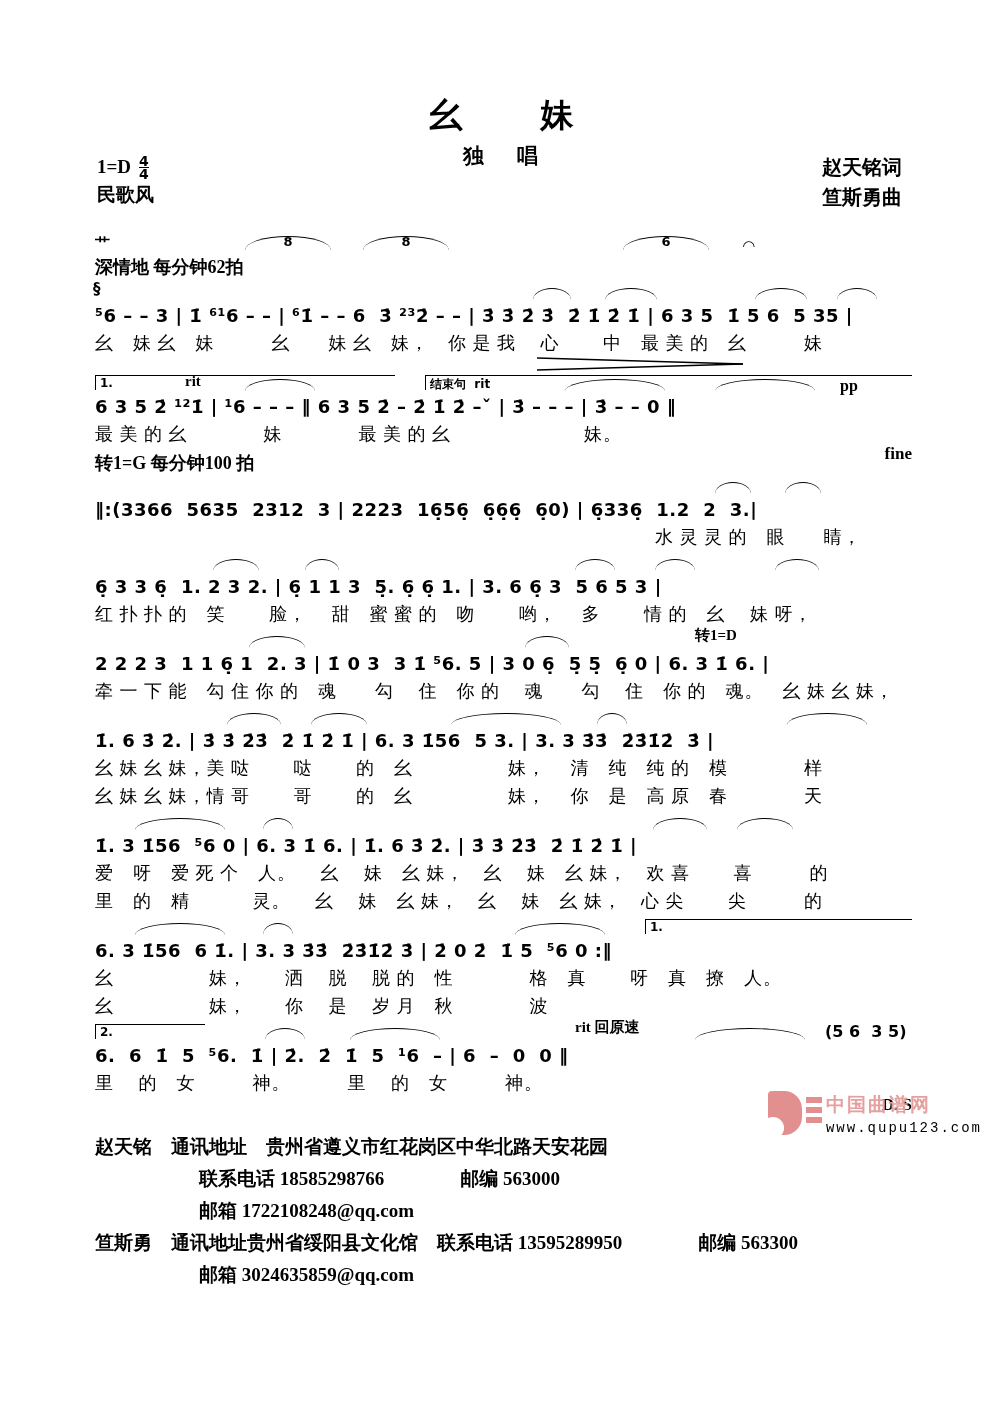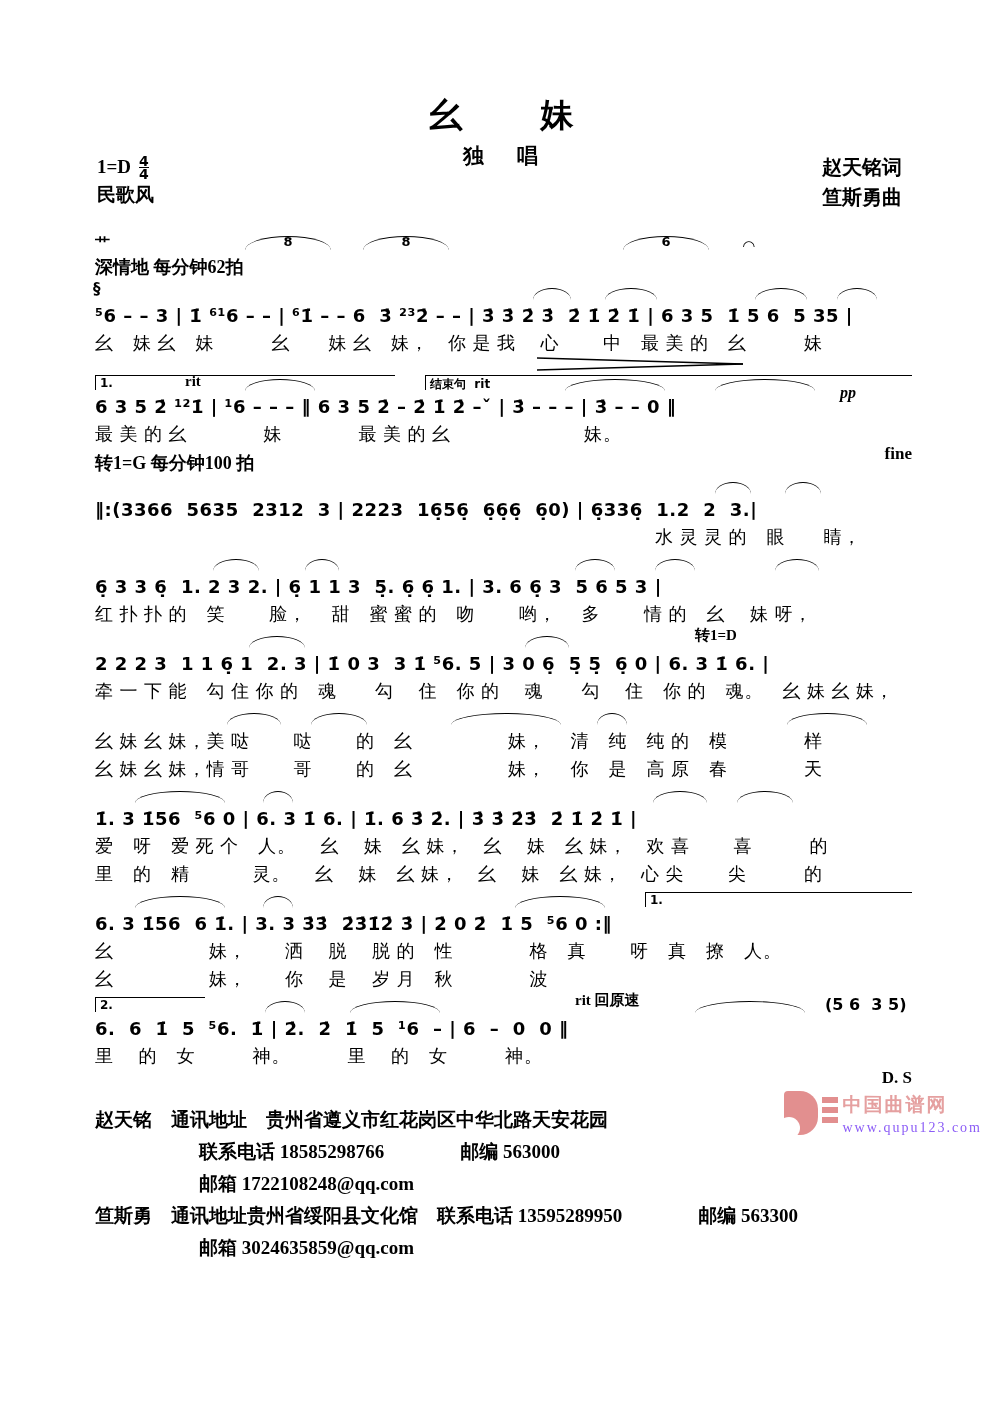--- a/index.html
+++ b/index.html
@@ -17,21 +17,21 @@
   .frac{display:inline-block;vertical-align:middle;}
   .frac i{display:block;font-style:normal;font-size:14px;font-weight:bold;line-height:12px;text-align:center;font-family:"DejaVu Sans",sans-serif;}
   .frac i.bot{border-top:1.5px solid #000;}
 
   
   .system{position:relative;margin-top:2px;}
   .annrow{position:relative;height:20px;font-family:"DejaVu Sans",sans-serif;}
   .ann{position:absolute;top:0;font-size:13px;font-weight:bold;white-space:pre;}
   .ann.big{font-size:15px;}
   .ann.cjk{font-family:"Liberation Serif",serif;font-size:15px;}
-  .pp{position:absolute;top:11px;font-family:"Liberation Serif",serif;font-style:italic;font-weight:bold;font-size:16px;}
+  .pp{position:absolute;top:4px;font-family:"Liberation Serif",serif;font-weight:bold;font-size:16px;}
   .bracket{position:absolute;top:2px;height:15px;border-top:1.6px solid #000;border-left:1.6px solid #000;
            font-size:12px;font-weight:bold;padding:0 0 0 4px;box-sizing:border-box;white-space:pre;}
   .tuplet{position:absolute;top:2px;height:13px;text-align:center;font-size:13px;font-weight:bold;
           border-top:1.6px solid #000;border-radius:50% 50% 0 0/100% 100% 0 0;width:86px;line-height:10px;}
   .arc{position:absolute;top:6px;height:11px;border-top:1.8px solid #000;
        border-radius:50% 50% 0 0/100% 100% 0 0;}
   .notes{position:relative;font-family:"DejaVu Sans",sans-serif;font-weight:bold;font-size:18px;
          line-height:27px;white-space:pre;letter-spacing:0.5px;}
   .lyr{font-size:18px;font-weight:normal;line-height:28px;white-space:pre;letter-spacing:1px;}
   .tempo{font-size:18px;font-weight:bold;line-height:26px;}
@@ -49,21 +49,21 @@
   .watermark{position:absolute;right:8px;bottom:6px;display:flex;align-items:center;gap:6px;}
   .wm-logo{position:relative;width:52px;height:52px;}
   .wm-blob{position:absolute;left:0;top:4px;width:34px;height:44px;background:#e28f8f;
            border-radius:4px 18px 18px 4px;}
   .wm-blob:after{content:"";position:absolute;left:-6px;bottom:-4px;width:22px;height:22px;
                  background:#fff;border-radius:50%;}
   .wm-bars{position:absolute;left:38px;top:6px;width:16px;height:40px;}
   .wm-bars b{display:block;height:6px;background:#e28f8f;margin:4px 0;}
   .wm-text{display:flex;flex-direction:column;align-items:flex-start;}
   .wm-site{font-size:19px;font-weight:bold;color:#e5a0a0;letter-spacing:2px;line-height:30px;}
-  .wm-url{font-size:14px;color:#8b5cf6;letter-spacing:2px;font-family:Liberation Serif, serif;text-align:right;}
+  .wm-url{font-size:14px;color:#000000;letter-spacing:2px;font-family:Liberation Mono, monospace;text-align:right;}
 </style>
 </head>
 <body>
 
 <div class="page">
   <div class="content">
 
     <div class="title">幺　　妹</div>
     <div class="subtitle">独　唱</div>
     <div class="credits">
@@ -159,20 +159,21 @@
     </div>
 
     <div class="system">
       <div class="annrow">
         <span class="arc" style="left:132px;width:54px;"></span>
         <span class="arc" style="left:216px;width:56px;"></span>
         <span class="arc" style="left:356px;width:110px;"></span>
         <span class="arc" style="left:502px;width:30px;"></span>
         <span class="arc" style="left:692px;width:80px;"></span>
       </div>
+      <div class="notes">1̇. 6 3̇ 2̇. | 3̇ 3̇ 2̇3̇  2̇ 1̇ 2̇ 1̇ | 6. 3 1̇56  5 3. | 3. 3 3̇3̇  2̇3̇1̇2̇  3̇ |</div>
       <div class="lyr">幺 妹 幺 妹，美 哒　　 哒　　 的　幺　　　　　妹，　 清　纯　纯 的　模　　　　样</div>
       <div class="lyr">幺 妹 幺 妹，情 哥　　 哥　　 的　幺　　　　　妹，　 你　是　高 原　春　　　　天</div>
     </div>
 
     <div class="system">
       <div class="annrow">
         <span class="arc" style="left:40px;width:90px;"></span>
         <span class="arc" style="left:168px;width:30px;"></span>
         <span class="arc" style="left:558px;width:54px;"></span>
         <span class="arc" style="left:642px;width:56px;"></span>

